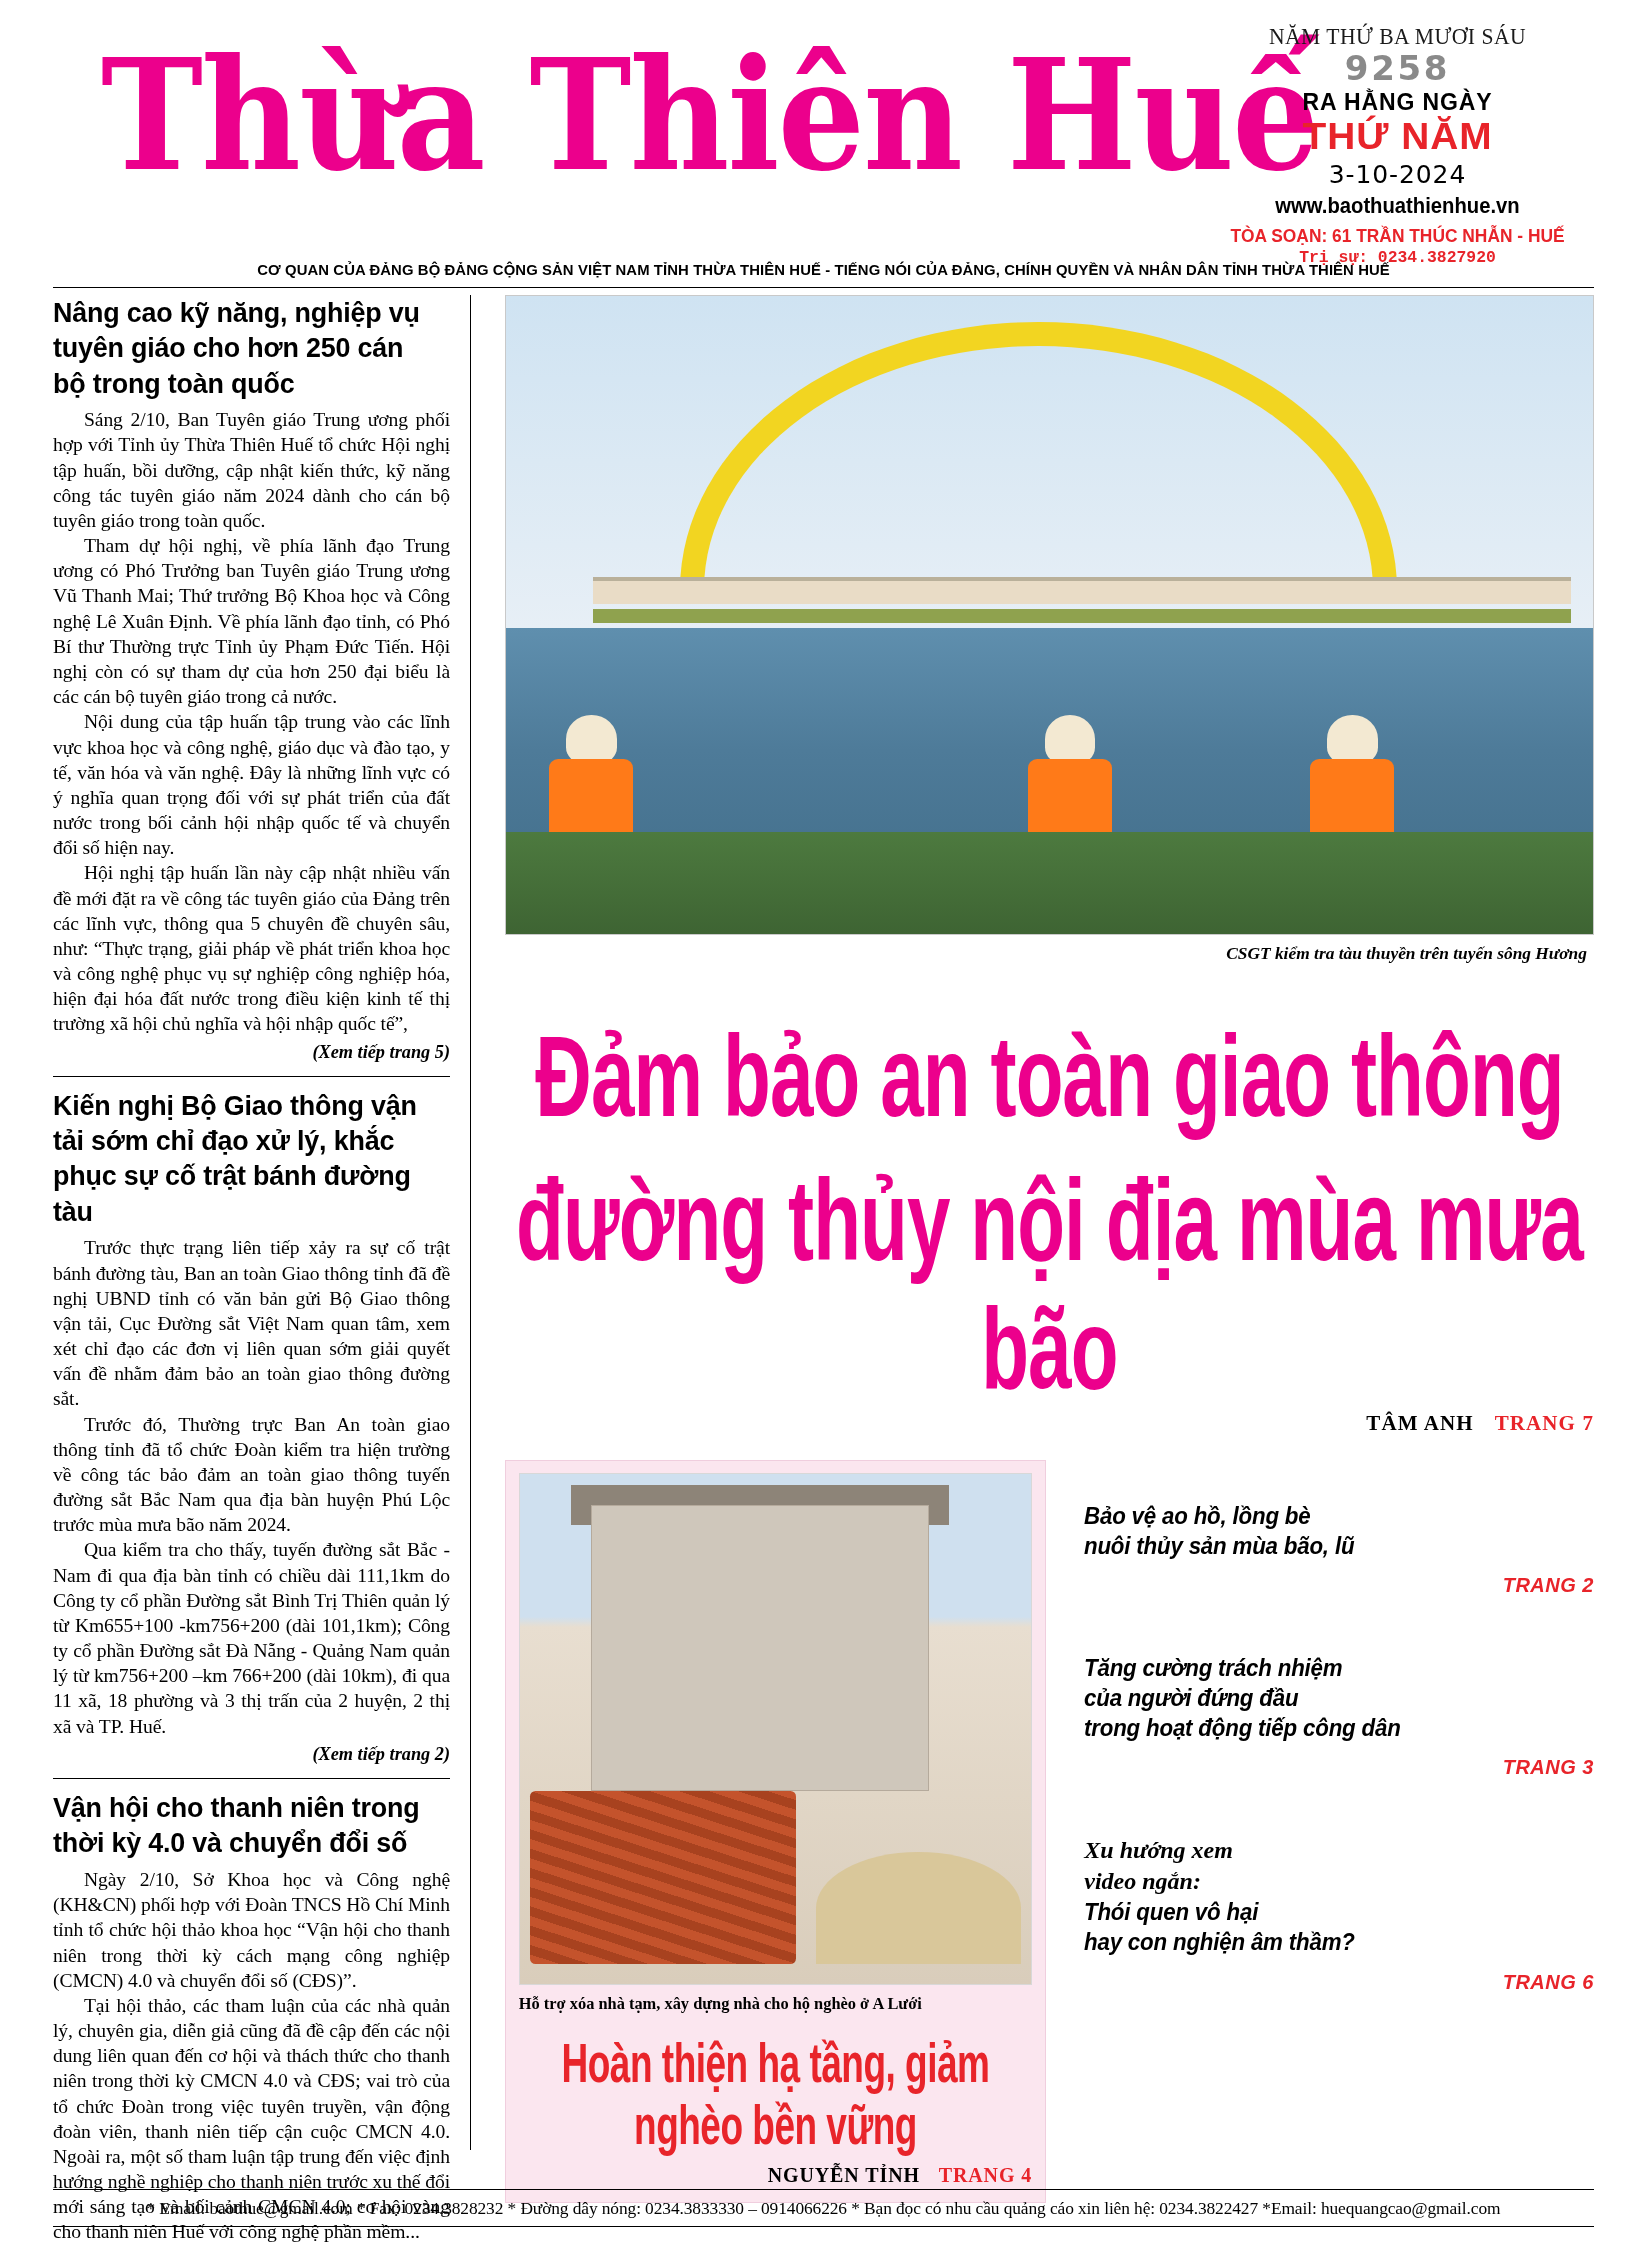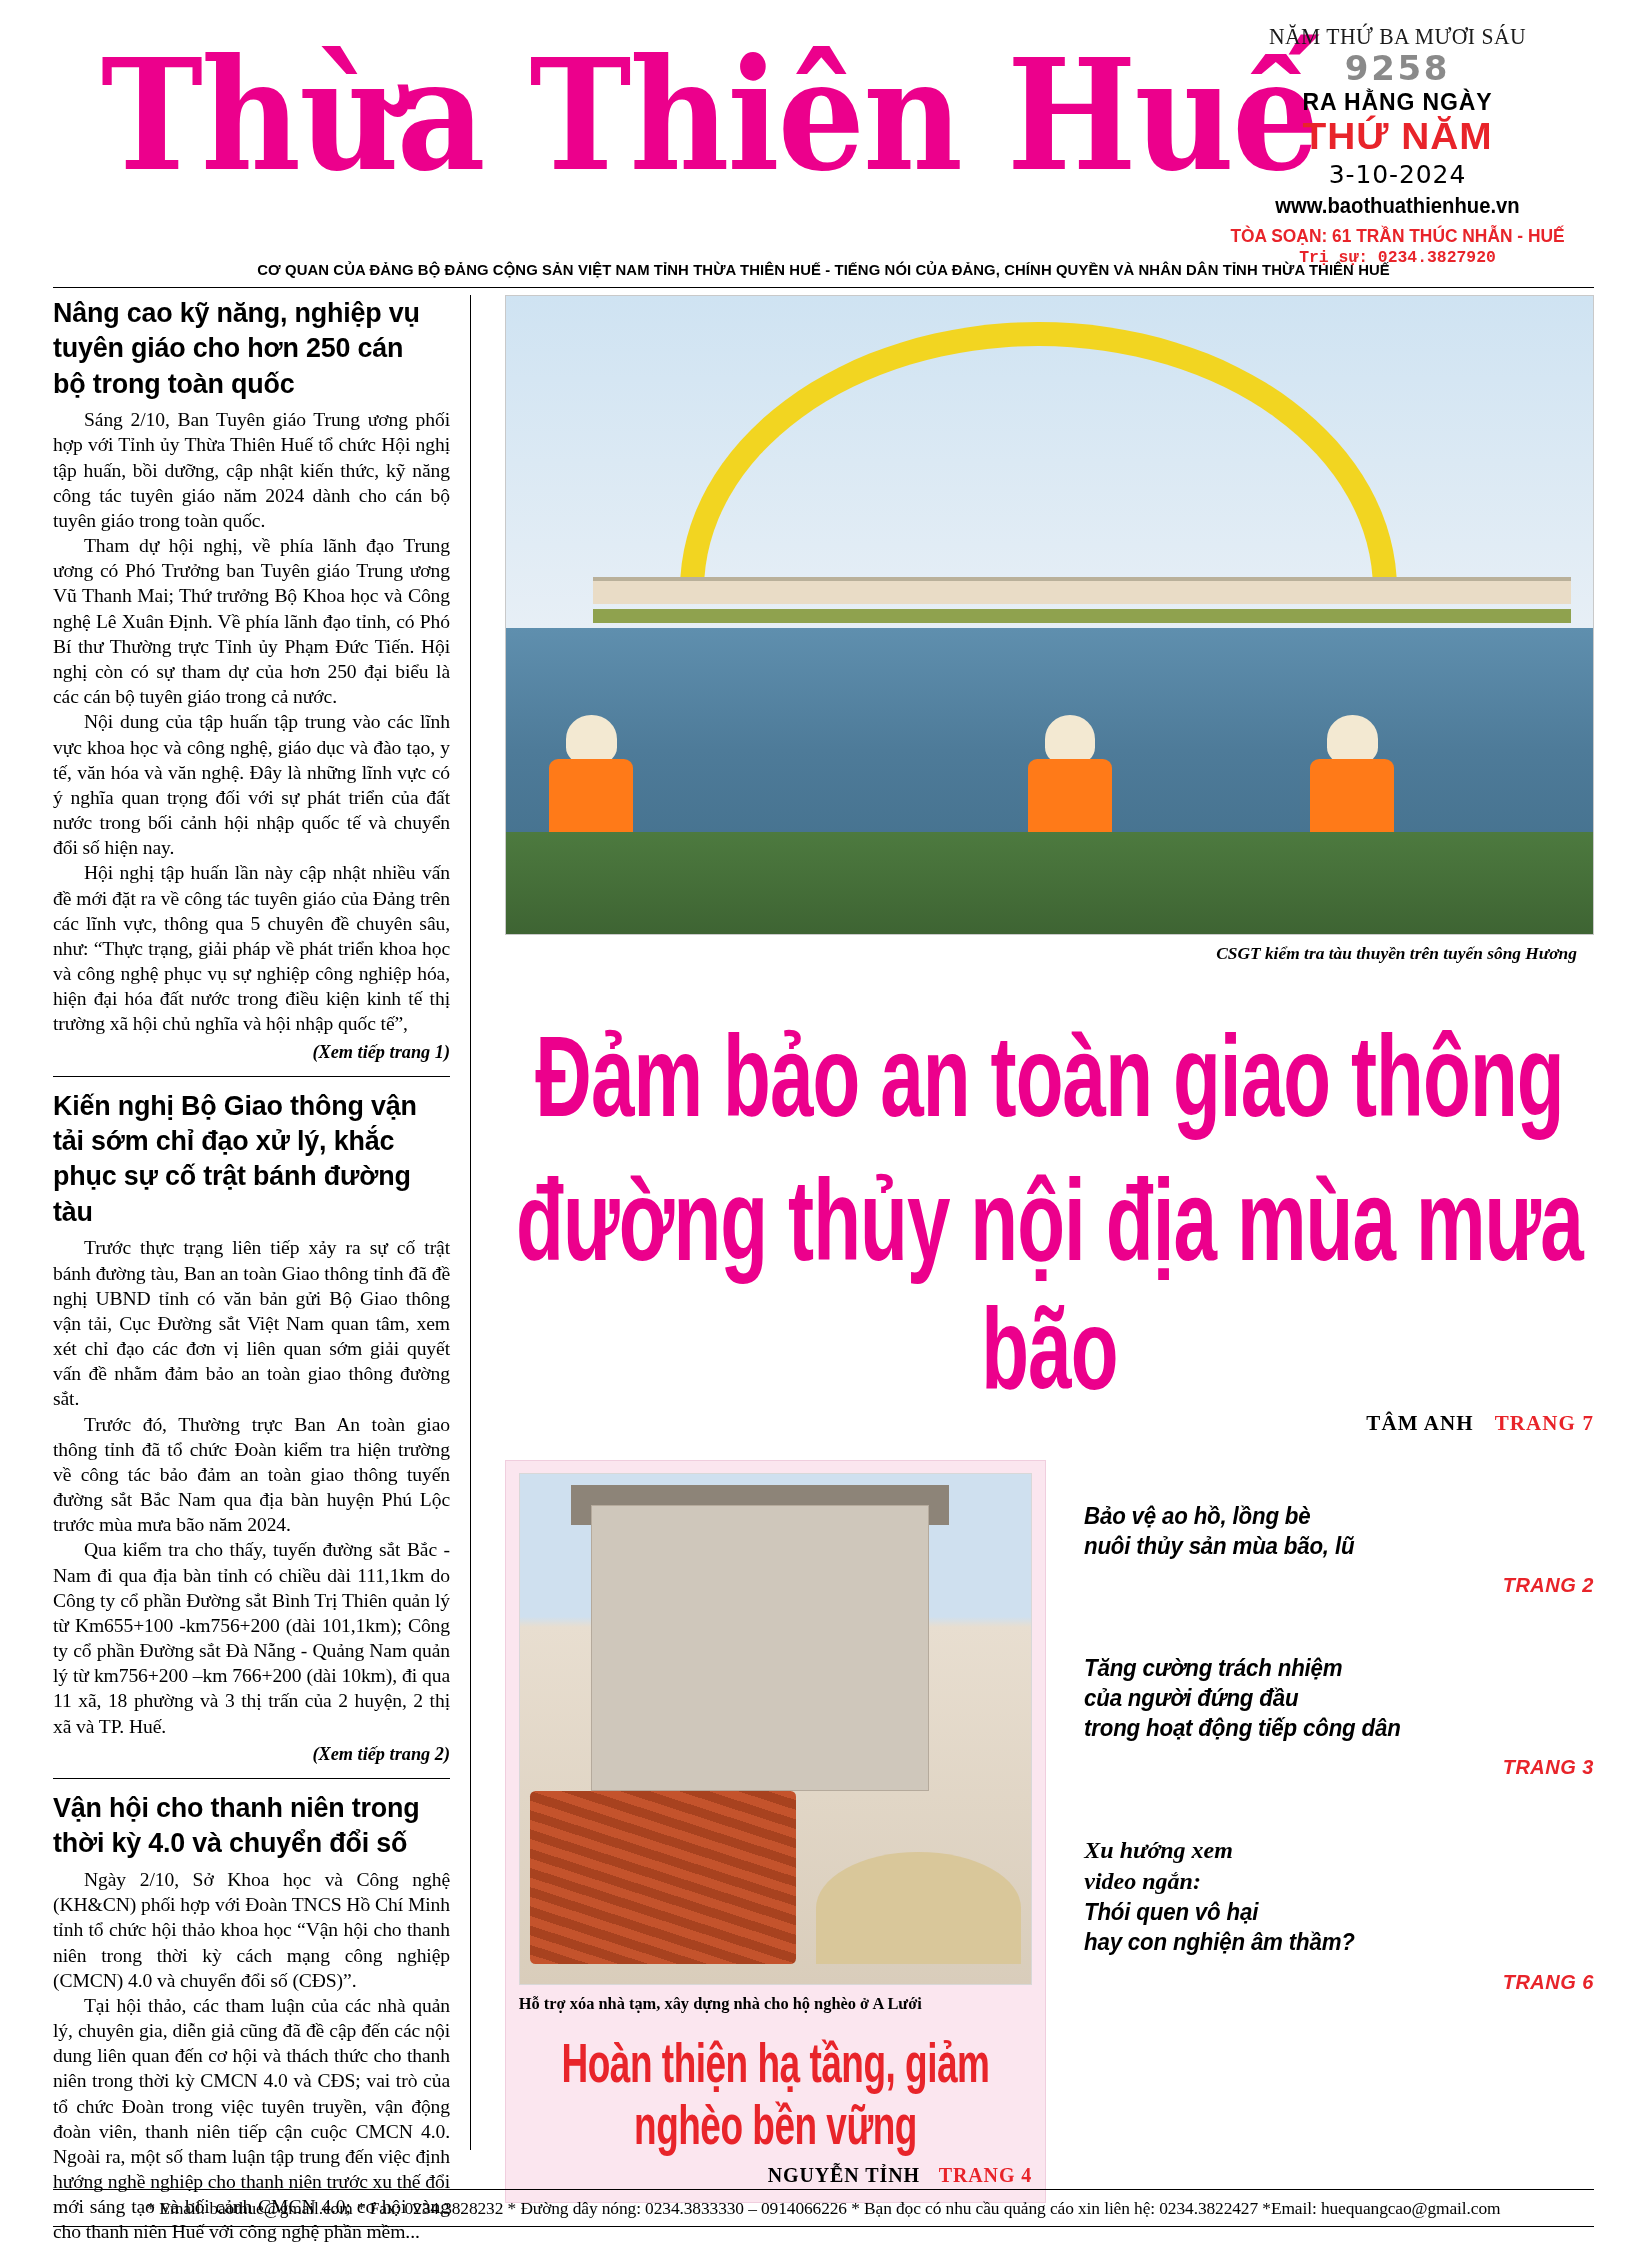--- a/index.html
+++ b/index.html
@@ -120,21 +120,21 @@
   .photo-main {
     position:relative;
     width:100%; height:640px;
     border:0.9px solid #c9c9c9;
     overflow:hidden;
     background:linear-gradient(#cfe3f2, #a9c9e6 45%, #7fa8c9 60%, #6d93b5);
   }
   .caption-main {
     font-family:"Liberation Serif", serif;
     font-style:italic; font-weight:bold;
-    font-size:17.4px; text-align:right; margin-top:8.2px; margin-right:17px;
+    font-size:17.4px; text-align:right; margin-top:8.2px; margin-right:7px;
   }
 
   .big-head {
     font-family:"Liberation Sans", sans-serif;
     font-weight:bold;
     color:#ec008c;
     font-size:79px;
     line-height:1.12;
     text-align:center;
     letter-spacing:-0.9px;
@@ -305,21 +305,21 @@
     <div class="col-left">
 
       <div>
         <h2 class="art-head">Nâng cao kỹ năng, nghiệp vụ tuyên giáo cho hơn 250 cán bộ trong toàn quốc</h2>
         <div class="art-body">
           <p>Sáng 2/10, Ban Tuyên giáo Trung ương phối hợp với Tỉnh ủy Thừa Thiên Huế tổ chức Hội nghị tập huấn, bồi dưỡng, cập nhật kiến thức, kỹ năng công tác tuyên giáo năm 2024 dành cho cán bộ tuyên giáo trong toàn quốc.</p>
           <p>Tham dự hội nghị, về phía lãnh đạo Trung ương có Phó Trưởng ban Tuyên giáo Trung ương Vũ Thanh Mai; Thứ trưởng Bộ Khoa học và Công nghệ Lê Xuân Định. Về phía lãnh đạo tỉnh, có Phó Bí thư Thường trực Tỉnh ủy Phạm Đức Tiến. Hội nghị còn có sự tham dự của hơn 250 đại biểu là các cán bộ tuyên giáo trong cả nước.</p>
           <p>Nội dung của tập huấn tập trung vào các lĩnh vực khoa học và công nghệ, giáo dục và đào tạo, y tế, văn hóa và văn nghệ. Đây là những lĩnh vực có ý nghĩa quan trọng đối với sự phát triển của đất nước trong bối cảnh hội nhập quốc tế và chuyển đổi số hiện nay.</p>
           <p>Hội nghị tập huấn lần này cập nhật nhiều vấn đề mới đặt ra về công tác tuyên giáo của Đảng trên các lĩnh vực, thông qua 5 chuyên đề chuyên sâu, như: “Thực trạng, giải pháp về phát triển khoa học và công nghệ phục vụ sự nghiệp công nghiệp hóa, hiện đại hóa đất nước trong điều kiện kinh tế thị trường xã hội chủ nghĩa và hội nhập quốc tế”,</p>
         </div>
-        <div class="jump">(Xem tiếp trang 1)</div>
+        <div class="jump">(Xem tiếp trang 5)</div>
       </div>
 
       <div class="hr-thin"></div>
 
       <div>
         <h2 class="art-head">Kiến nghị Bộ Giao thông vận tải sớm chỉ đạo xử lý, khắc phục sự cố trật bánh đường tàu</h2>
         <div class="art-body">
           <p>Trước thực trạng liên tiếp xảy ra sự cố trật bánh đường tàu, Ban an toàn Giao thông tỉnh đã đề nghị UBND tỉnh có văn bản gửi Bộ Giao thông vận tải, Cục Đường sắt Việt Nam quan tâm, xem xét chỉ đạo các đơn vị liên quan sớm giải quyết vấn đề nhằm đảm bảo an toàn giao thông đường sắt.</p>
           <p>Trước đó, Thường trực Ban An toàn giao thông tỉnh đã tổ chức Đoàn kiểm tra hiện trường về công tác bảo đảm an toàn giao thông tuyến đường sắt Bắc Nam qua địa bàn huyện Phú Lộc trước mùa mưa bão năm 2024.</p>
           <p>Qua kiểm tra cho thấy, tuyến đường sắt Bắc - Nam đi qua địa bàn tỉnh có chiều dài 111,1km do Công ty cổ phần Đường sắt Bình Trị Thiên quản lý từ Km655+100 -km756+200 (dài 101,1km); Công ty cổ phần Đường sắt Đà Nẵng - Quảng Nam quản lý từ km756+200 –km 766+200 (dài 10km), đi qua 11 xã, 18 phường và 3 thị trấn của 2 huyện, 2 thị xã và TP. Huế.</p>

